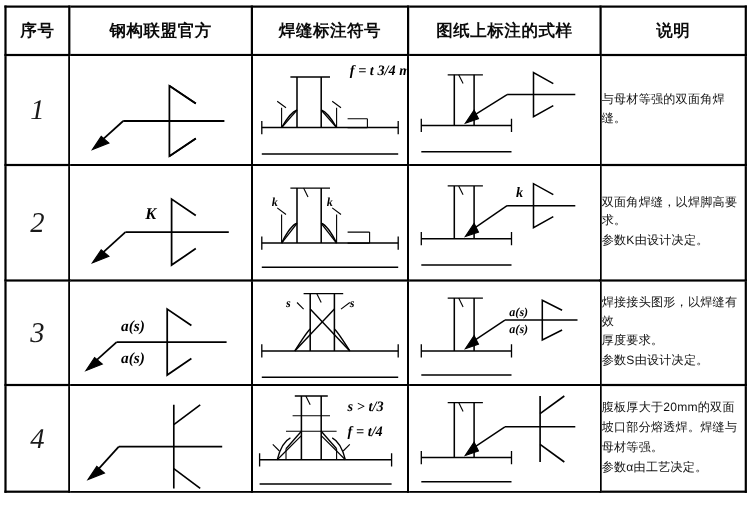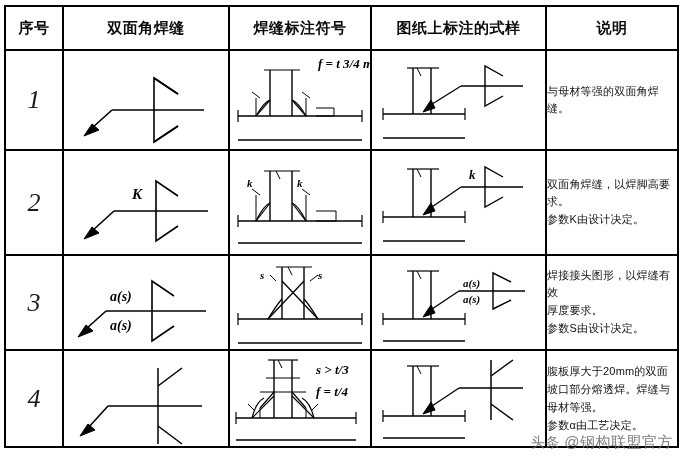--- a/index.html
+++ b/index.html
@@ -113,21 +113,21 @@
       <col class="c-seq">
         <col class="c-sym">
         <col class="c-joint">
         <col class="c-draw">
         <col class="c-desc">
     </colgroup>
 
     <tbody>
         <tr class="header-row">
       <th class="hdr">序号</th>
-      <th class="hdr">双面角焊缝</th>
+      <th class="hdr">钢构联盟官方</th>
       <th class="hdr">焊缝标注符号</th>
       <th class="hdr">图纸上标注的式样</th>
       <th class="hdr">说明</th>
     </tr>
 
     <tr class="body-row-1">
       <td class="seq-cell">1</td>
 
       <td class="fig-cell">
         <svg width="160" height="96" viewBox="0 0 160 96">
@@ -380,18 +380,14 @@
       <td class="desc-cell">
         <p>腹板厚大于20mm的双面</p>
         <p>坡口部分熔透焊。焊缝与</p>
         <p>母材等强。</p>
         <p>参数α由工艺决定。</p>
       </td>
     </tr>
   </tbody>
     </table>
 
-  <div class="wm">
-    <span>头条</span>
-    <span class="wm-at">@钢构联盟官方</span>
-  </div>
 
 </div>
 
 </body></html>

